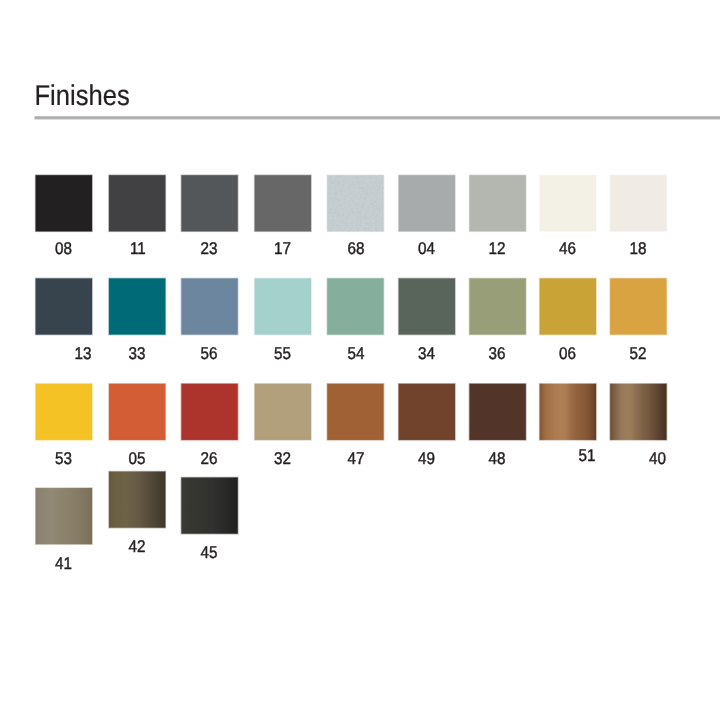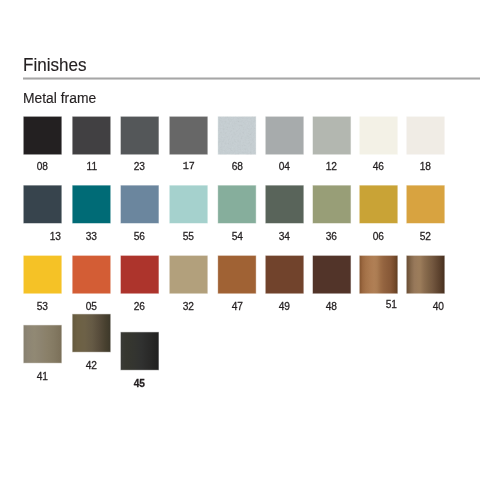--- a/index.html
+++ b/index.html
@@ -20,21 +20,20 @@
   .lbl{text-align:center;font-size:11.3px;line-height:11.3px;color:#231f20;
        -webkit-text-stroke:0.28px #231f20;}
   .lbl span{display:inline-block;transform:scaleX(0.9);}
 </style>
 </head>
 <body>
 
 <div class="page">
   <h1 class="title">Finishes</h1>
   <div class="rule"></div>
-  <div class="subtitle">Metal frame</div>
 
   <div class="grid">
     <div class="swrow">
         <div class="cell" style="left: 21px; top: 114px; width: 41.6px;">
           <svg class="chip" width="41.6" height="41.45">
             <defs></defs>
             <rect x="2.25" y="2.299999999999997" width="38.6" height="38.45" fill="#232021" opacity="0.38"></rect>
             <rect x="2.75" y="2.799999999999997" width="37.6" height="37.45" fill="#232021"></rect>
           </svg>
           <div class="lbl" style="margin-top: 5.55px; width: 37.6px; margin-left: 2.75px;"><span>08</span></div>
@@ -48,21 +47,21 @@
           <div class="lbl" style="margin-top: 5.55px; width: 37.6px; margin-left: 2.65px;"><span>11</span></div>
         </div>
         <div class="cell" style="left: 118px; top: 114px; width: 41.6px;">
           <svg class="chip" width="41.6" height="41.45">
             <defs></defs>
             <rect x="2.4000000000000057" y="2.299999999999997" width="38.6" height="38.45" fill="#545759" opacity="0.38"></rect>
             <rect x="2.9000000000000057" y="2.799999999999997" width="37.6" height="37.45" fill="#545759"></rect>
           </svg>
           <div class="lbl" style="margin-top: 5.55px; width: 37.6px; margin-left: 2.9px;"><span>23</span></div>
         </div>
-        <div class="cell" style="left: 167px; top: 114px; width: 41.6px; font-family: Liberation Mono, monospace;">
+        <div class="cell" style="left: 167px; top: 114px; width: 41.6px;">
           <svg class="chip" width="41.6" height="41.45">
             <defs></defs>
             <rect x="2.25" y="2.299999999999997" width="38.6" height="38.45" fill="#676767" opacity="0.38"></rect>
             <rect x="2.75" y="2.799999999999997" width="37.6" height="37.45" fill="#676767"></rect>
           </svg>
           <div class="lbl" style="margin-top: 5.55px; width: 37.6px; margin-left: 2.75px;"><span>17</span></div>
         </div>
         <div class="cell" style="left: 216px; top: 114px; width: 41.6px;">
           <svg class="chip" width="41.6" height="41.45">
             <defs>
@@ -325,21 +324,21 @@
                 <stop offset="0.72" stop-color="#564b3a"></stop>
                 <stop offset="0.88" stop-color="#47402f"></stop>
                 <stop offset="1" stop-color="#3d382a"></stop>
               </linearGradient>
             </defs>
             <rect x="2.1500000000000057" y="1.8500000000000227" width="38.6" height="38.45" fill="url(#sw3_1g)" opacity="0.38"></rect>
             <rect x="2.6500000000000057" y="2.3500000000000227" width="37.6" height="37.45" fill="url(#sw3_1g)"></rect>
           </svg>
           <div class="lbl" style="margin-top: 6.75px; width: 37.6px; margin-left: 2.65px;"><span>42</span></div>
         </div>
-        <div class="cell" style="left: 118px; top: 330px; width: 41.6px; font-weight: bold;">
+        <div class="cell" style="left: 118px; top: 316px; width: 41.6px;">
           <svg class="chip" width="41.6" height="41.45">
             <defs>
               <linearGradient id="sw3_2g" x1="0" y1="0" x2="1" y2="0">
                 <stop offset="0" stop-color="#3a3b36"></stop>
                 <stop offset="0.14" stop-color="#36372f"></stop>
                 <stop offset="0.34" stop-color="#343530"></stop>
                 <stop offset="0.54" stop-color="#303130"></stop>
                 <stop offset="0.74" stop-color="#2a2a29"></stop>
                 <stop offset="0.9" stop-color="#242423"></stop>
                 <stop offset="1" stop-color="#202020"></stop>

